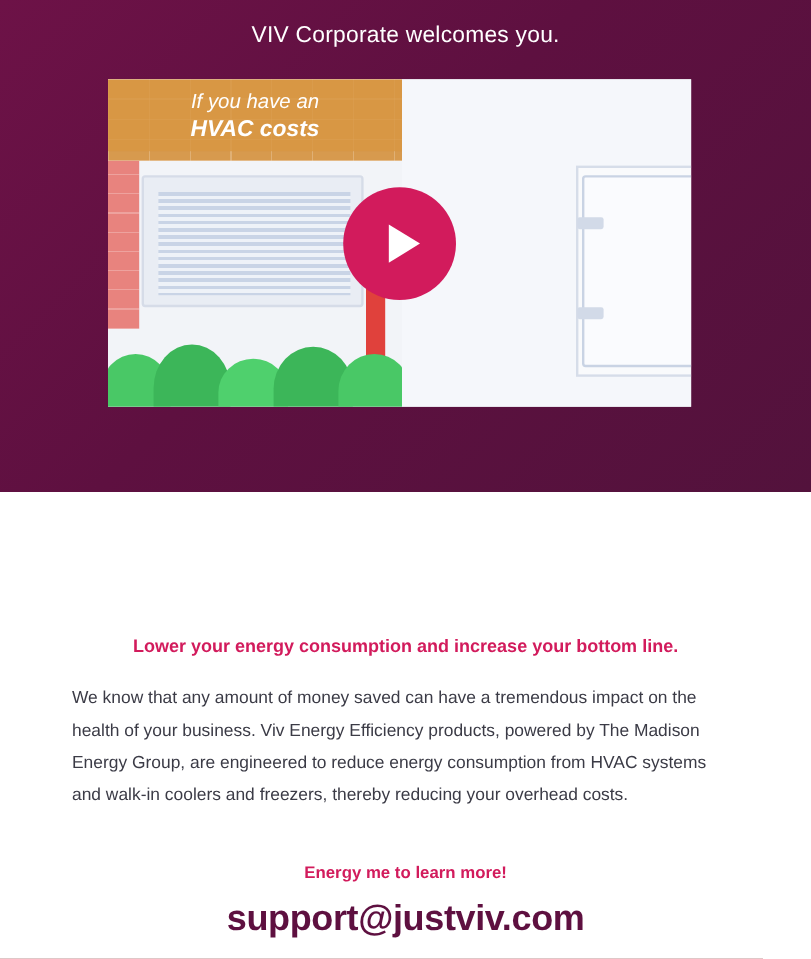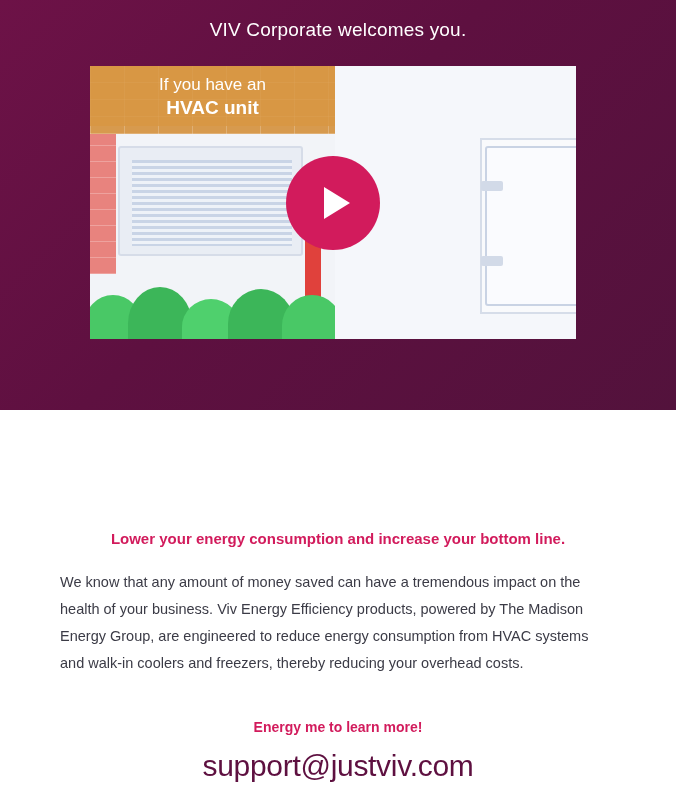--- a/index.html
+++ b/index.html
@@ -43,20 +43,21 @@
     height: 273px;
     background: #eef1f6;
     overflow: hidden;
   }
   .video-left {
     position: absolute;
     left: 0; top: 0;
     width: 245px; height: 273px;
     background: #f2f4f8;
     overflow: hidden;
+    font-style: italic;
   }
   .brick {
     position: absolute;
     left: 0; top: 0;
     width: 245px; height: 68px;
     background: #d79a4e;
     background-image:
       repeating-linear-gradient(0deg, rgba(255,255,255,0.22) 0 1px, transparent 1px 17px),
       repeating-linear-gradient(90deg, rgba(255,255,255,0.22) 0 1px, transparent 1px 34px);
   }
@@ -192,21 +193,21 @@
     text-align: center;
     color: #d21b5c;
     font-size: 14px;
     font-weight: bold;
     margin-top: 42px;
   }
   .email {
     text-align: center;
     color: #5e1040;
     font-size: 30px;
-    font-weight: normal;
+    font-weight: bold;
     margin-top: 14px;
     letter-spacing: -0.3px;
   }
 </style>
 </head>
 <body>
 
 <div class="page">
 
   <div class="hero">
@@ -224,21 +225,21 @@
         <div class="bushes">
           <div class="grass"></div>
           <div class="bush" style="left:-6px;width:58px;height:44px;background:#49c866;"></div>
           <div class="bush" style="left:38px;width:64px;height:52px;background:#3cb659;"></div>
           <div class="bush" style="left:92px;width:58px;height:40px;background:#4fd06d;"></div>
           <div class="bush" style="left:138px;width:66px;height:50px;background:#3cb659;"></div>
           <div class="bush" style="left:192px;width:60px;height:44px;background:#49c866;"></div>
         </div>
         <div class="hdr-left">
           <span>If you have an</span><br>
-          <b>HVAC unit</b>
+          <b>HVAC costs</b>
         </div>
       </div>
 
       <div class="video-right">
         <div class="cooler-frame"></div>
         <div class="cooler-door"></div>
         <div class="hinge" style="top:115px;"></div>
         <div class="hinge" style="top:190px;"></div>
 
       </div>

